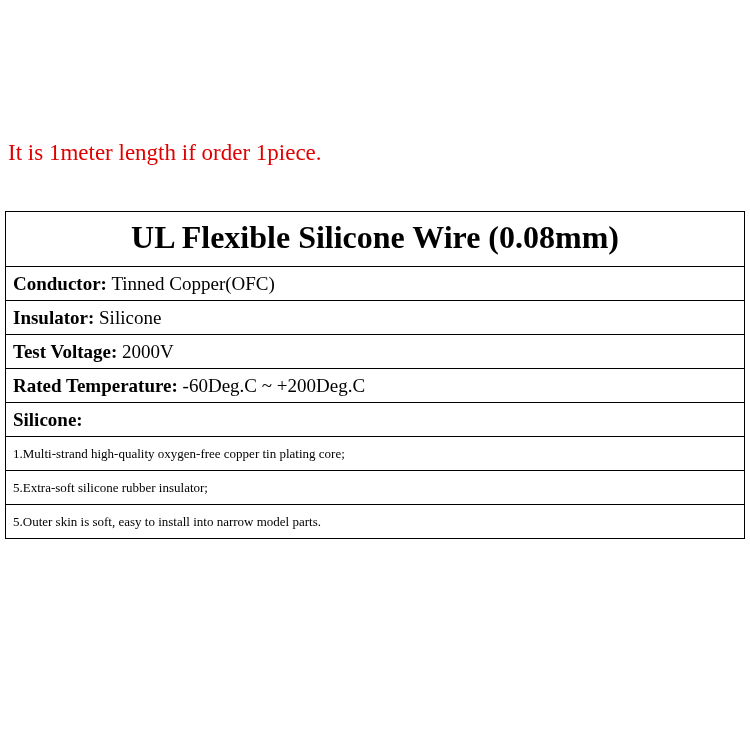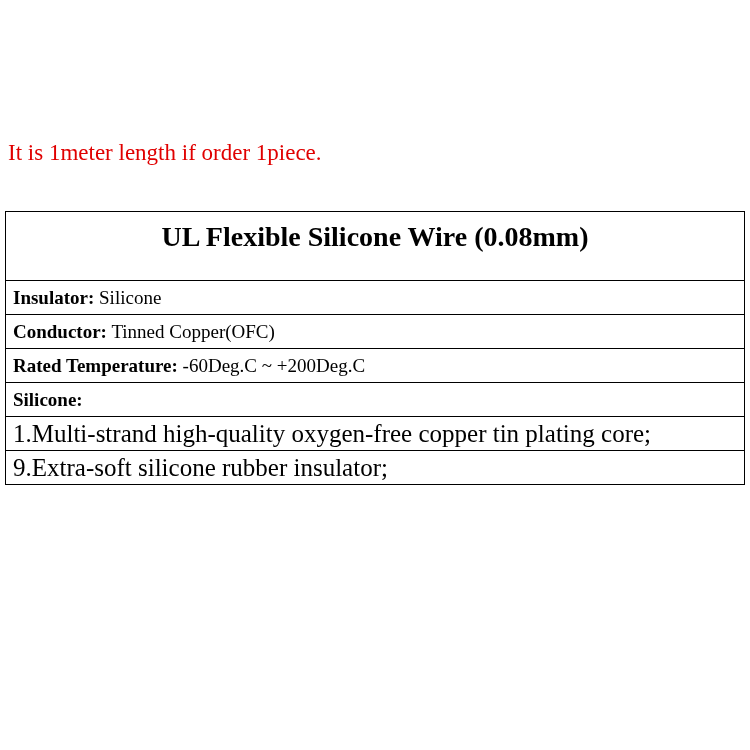--- a/index.html
+++ b/index.html
@@ -37,23 +37,23 @@
     position: absolute;
     left: 5px;
     top: 211px;
     width: 740px;
     border: 1px solid #000000;
     box-sizing: border-box;
     background: #ffffff;
   }
   .spec-title {
     text-align: center;
-    font-size: 28px;
+    font-size: 32px;
     font-weight: bold;
-    padding: 10px 0 28px 0;
+    padding: 10px 0 14px 0;
     border-bottom: 1px solid #000000;
     line-height: 30px;
   }
   .spec-row {
     border-bottom: 1px solid #000000;
     padding: 5px 0 5px 7px;
     font-size: 19px;
     line-height: 23px;
     min-height: 22px;
   }
@@ -62,59 +62,64 @@
   }
   .spec-label {
     font-weight: bold;
   }
   .spec-value {
     font-weight: normal;
   }
   .feature-row {
     border-bottom: 1px solid #000000;
     padding: 5px 0 5px 7px;
-    font-size: 25px;
+    font-size: 13px;
     line-height: 23px;
   }
   .feature-row:last-child {
     border-bottom: none;
   }
 </style>
 </head>
 <body>
 
 <div class="page">
 
   <div class="notice">
     <div class="notice-line">It is 1meter length if order 1piece.</div>
   </div>
 
   <div class="spec-table">
 
     <div class="spec-title">UL Flexible Silicone Wire (0.08mm)</div>
 
     <div class="spec-row">
+      <span class="spec-label">Conductor:</span>
+      <span class="spec-value">Tinned Copper(OFC)</span>
+    </div>
+
+    <div class="spec-row">
       <span class="spec-label">Insulator:</span>
       <span class="spec-value">Silicone</span>
     </div>
 
+
     <div class="spec-row">
-      <span class="spec-label">Conductor:</span>
-      <span class="spec-value">Tinned Copper(OFC)</span>
+      <span class="spec-label">Test Voltage:</span>
+      <span class="spec-value">2000V</span>
     </div>
-
-
 
     <div class="spec-row">
       <span class="spec-label">Rated Temperature:</span>
       <span class="spec-value">-60Deg.C ~ +200Deg.C</span>
     </div>
 
     <div class="spec-row">
       <span class="spec-label">Silicone:</span>
     </div>
 
     <div class="feature-row">1.Multi-strand high-quality oxygen-free copper tin plating core;</div>
-    <div class="feature-row">9.Extra-soft silicone rubber insulator;</div>
+    <div class="feature-row">5.Extra-soft silicone rubber insulator;</div>
+    <div class="feature-row">5.Outer skin is soft, easy to install into narrow model parts.</div>
 
   </div>
 
 </div>
 
 </body></html>

